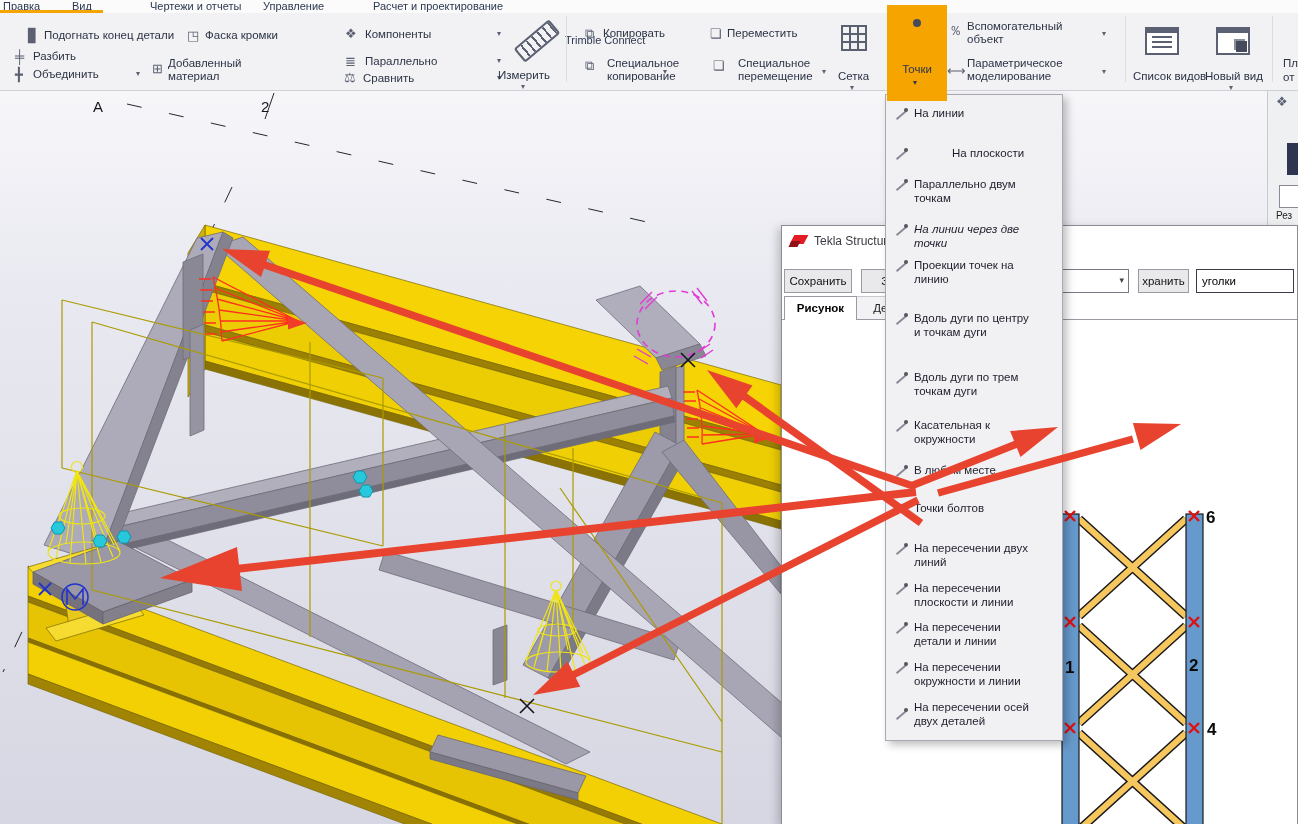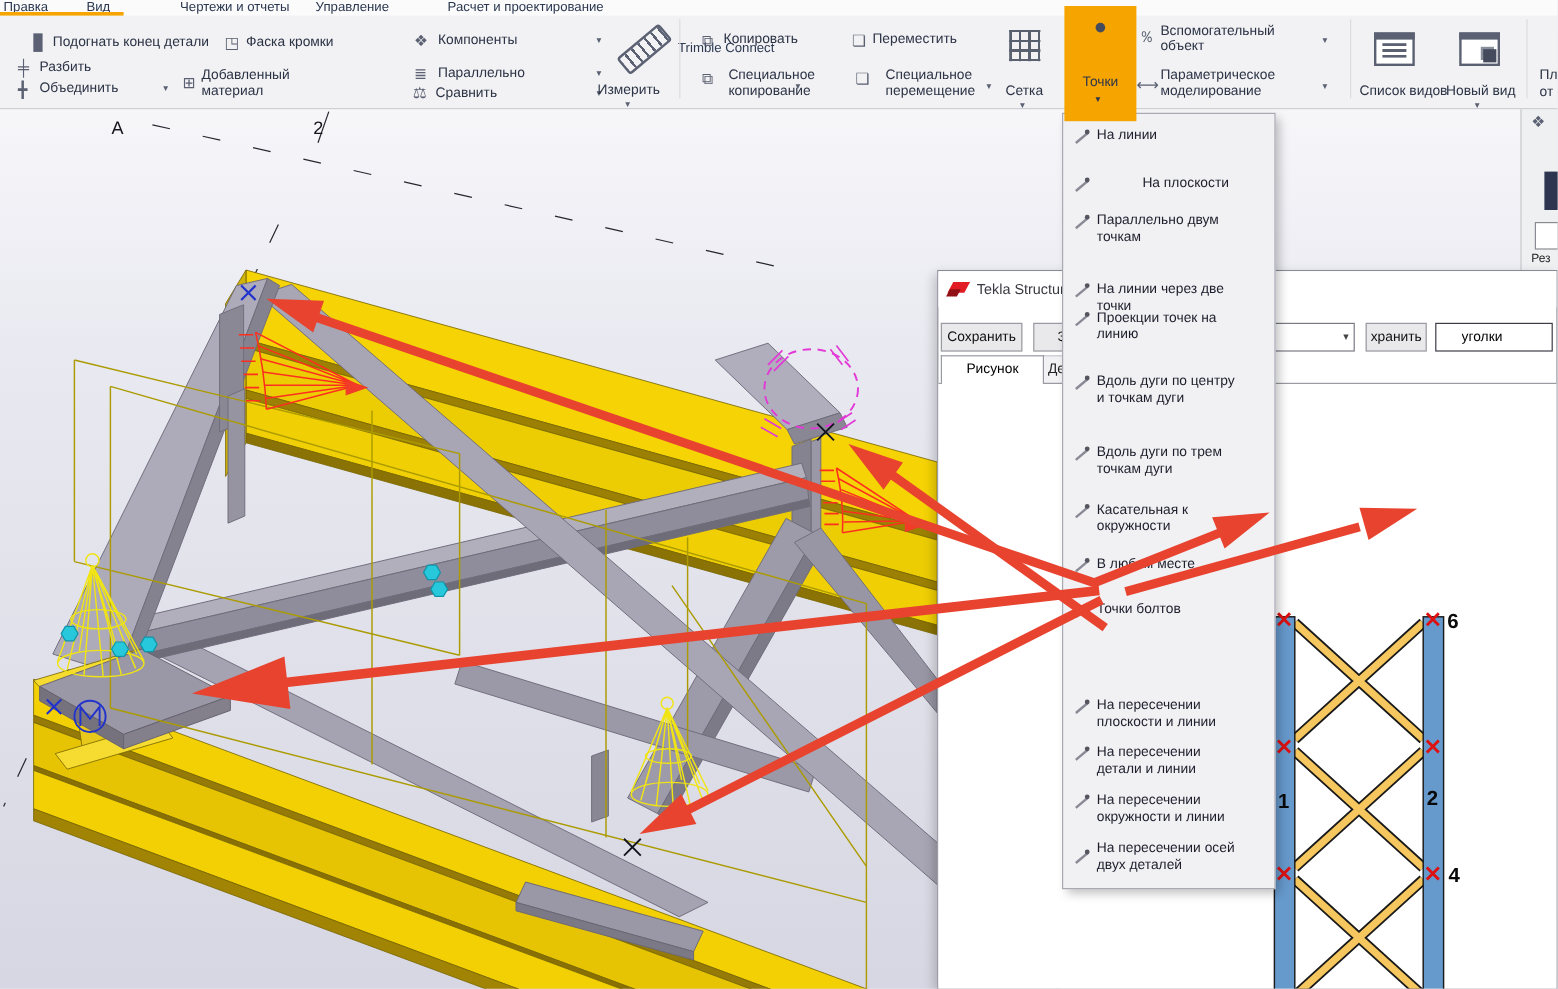--- a/index.html
+++ b/index.html
@@ -46,24 +46,24 @@
   #dlg-title{position:absolute;left:0;top:0;width:100%;height:30px;background:#fff;}
   .tek1{position:absolute;left:10px;top:9px;width:14px;height:9px;background:#e11c24;transform:skewX(-28deg);}
   .tek2{position:absolute;left:8px;top:15px;width:9px;height:6px;background:#8f1015;transform:skewX(-28deg);}
   #dlg-title-text{position:absolute;left:32px;top:8px;font-size:12px;color:#3a3a42;}
   .dbtn{position:absolute;height:24px;background:#e9e9eb;border:1px solid #9a9aa2;font-size:11.5px;
      color:#111;text-align:center;line-height:22px;box-sizing:border-box;cursor:pointer;overflow:hidden;}
   #dlg-combo{position:absolute;left:259px;top:43px;width:88px;height:24px;background:#fff;
      border:1px solid #7a7a86;box-sizing:border-box;}
   #dlg-combo-arrow{position:absolute;right:4px;top:5px;color:#444;font-size:9px;}
   #dlg-name{position:absolute;left:414px;top:43px;width:98px;height:24px;background:#fff;
-     border:1px solid #3c3c46;font-size:11.5px;padding:0 21px;box-sizing:border-box;font-family:"Liberation Sans",sans-serif;}
+     border:1px solid #3c3c46;font-size:11.5px;padding:0 5px;box-sizing:border-box;font-family:"Liberation Sans",sans-serif;}
   .dtab{position:absolute;top:70px;height:24px;font-size:11.5px;text-align:center;line-height:23px;
      box-sizing:border-box;cursor:pointer;}
-  #dtab-active{left:2px;width:86px;background:#fff;border:1px solid #9a9aa2;border-bottom:none;z-index:2;}
+  #dtab-active{left:2px;width:73px;background:#fff;border:1px solid #9a9aa2;border-bottom:none;z-index:2;font-weight:bold;}
   #dtab-idle{left:75px;width:72px;color:#222;background:#f2f2f4;border:1px solid #c9c9cf;border-left:none;}
   #dlg-content{position:absolute;left:0;top:93px;width:515px;height:504px;background:#fff;
      border-top:1px solid #9a9aa2;}
   
   #pointsmenu{position:absolute;left:885px;top:94px;width:178px;height:647px;background:#f1f1f4;
      border:1px solid #a9a9b4;box-shadow:4px 4px 8px rgba(0,0,0,.25);z-index:5;box-sizing:border-box;}
   .menu-item{position:absolute;left:0;width:160px;display:flex;align-items:flex-start;cursor:pointer;}
   .menu-item .lbl{font-size:11.5px;line-height:13.5px;color:#1e1e2c;width:122px;}
   .mi{width:16px;height:16px;position:relative;flex:none;margin:0 4px 0 8px;}
   .mi::before{content:"";position:absolute;left:1px;top:7px;width:13px;height:2px;background:#8a8a96;
@@ -342,21 +342,21 @@
       <span class="lbl">На линии</span>
     </div>
     <div class="menu-item" style="top: 52px; gap: 38px;">
       <span class="mi"></span>
       <span class="lbl">На плоскости</span>
     </div>
     <div class="menu-item" style="top: 83px;">
       <span class="mi"></span>
       <span class="lbl">Параллельно двум точкам</span>
     </div>
-    <div class="menu-item" style="top: 140px;">
+    <div class="menu-item" style="top: 128px; font-style: italic;">
       <span class="mi"></span>
       <span class="lbl">На линии через две точки</span>
     </div>
     <div class="menu-item" style="top: 164px;">
       <span class="mi"></span>
       <span class="lbl">Проекции точек на линию</span>
     </div>
     <div class="menu-item" style="top: 217px;">
       <span class="mi"></span>
       <span class="lbl">Вдоль дуги по центру и точкам дуги</span>
@@ -369,20 +369,24 @@
       <span class="mi"></span>
       <span class="lbl">Касательная к окружности</span>
     </div>
     <div class="menu-item" style="top: 369px;">
       <span class="mi"></span>
       <span class="lbl">В любом месте</span>
     </div>
     <div class="menu-item" style="top: 407px;">
       <span class="mi"></span>
       <span class="lbl">Точки болтов</span>
+    </div>
+    <div class="menu-item" style="top: 447px;">
+      <span class="mi"></span>
+      <span class="lbl">На пересечении двух линий</span>
     </div>
     <div class="menu-item" style="top: 487px;">
       <span class="mi"></span>
       <span class="lbl">На пересечении плоскости и линии</span>
     </div>
     <div class="menu-item" style="top: 526px;">
       <span class="mi"></span>
       <span class="lbl">На пересечении детали и линии</span>
     </div>
     <div class="menu-item" style="top: 566px;">

